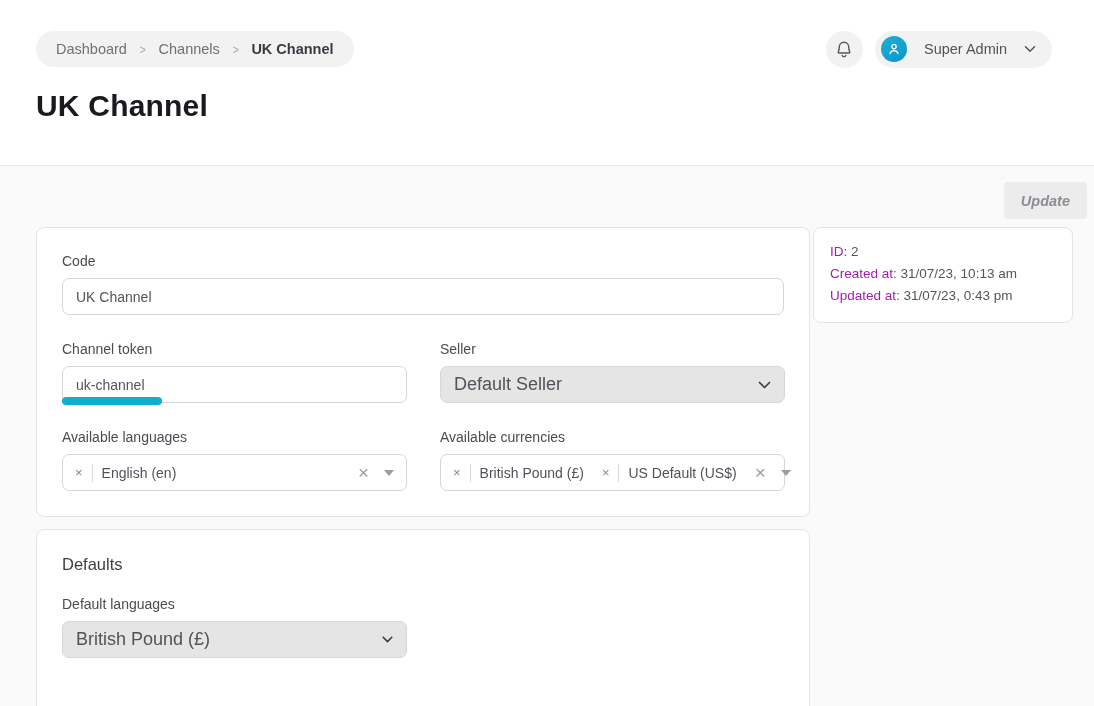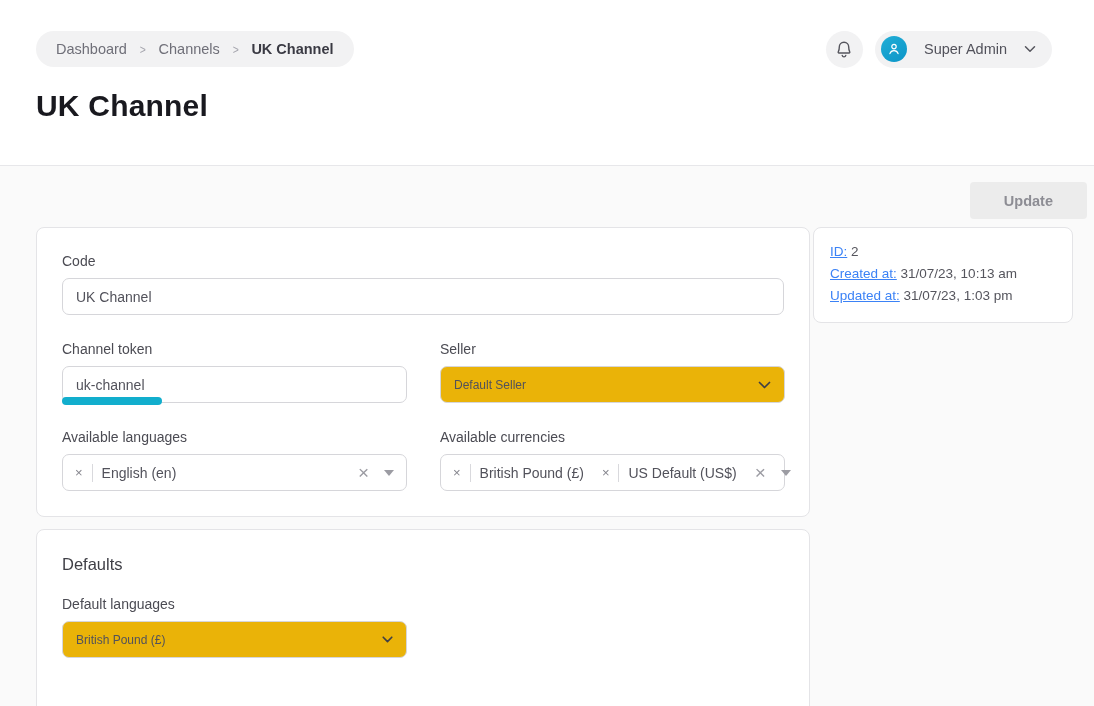--- a/index.html
+++ b/index.html
@@ -41,62 +41,63 @@
   }
   .page-title {
     padding: 22px 0 0 36px; font-size: 30px; font-weight: 700; color: #19191f;
     letter-spacing: .2px;
   }
   
   .content { background: #fafafa; height: 540px; padding-top: 16px; position: relative; }
   .update-row { display: flex; justify-content: flex-end; padding-right: 7px; }
   .update-btn {
     background: #ececec; color: #8d8d94; font-weight: 600; font-size: 14.5px;
-    border: none; border-radius: 4px; padding: 0 34px; height: 37px; cursor: pointer;
-    font-family: "Liberation Sans", sans-serif;
+    border: none; border-radius: 4px; padding: 0 17px; height: 37px; cursor: pointer;
+    font-family: "Liberation Sans", sans-serif;
+    font-style: italic;
   }
   .main-row { display: flex; align-items: flex-start; margin: 8px 9px 0 36px; gap: 3px; }
   .card { background: #ffffff; border: 1px solid #e4e4e7; border-radius: 8px; }
   .form-card { width: 774px; padding: 25px; }
   .field label {
     display: block; font-size: 14px; color: #4b4b53; margin-bottom: 9px;
   }
   .text-input {
     width: 100%; height: 37px; border: 1px solid #d6d6da; border-radius: 7px;
     padding: 0 13px; font-size: 14px; color: #52525b; background: #fff; outline: none;
     font-family: "Liberation Sans", sans-serif;
   }
   .grid2 { display: grid; grid-template-columns: 345px 345px; column-gap: 33px; margin-top: 26px; }
   .input-wrap { position: relative; }
   .token-bar {
     position: absolute; left: 0px; bottom: -2px; width: 100px; height: 8px;
     border-radius: 4px; background: #12aecd;
   }
   .select {
-    height: 37px; border: 1px solid #d6d6da; border-radius: 7px; background: #eab308;
+    height: 37px; border: 1px solid #d6d6da; border-radius: 7px; background: #e5e5e5;
     display: flex; align-items: center; justify-content: space-between;
-    padding: 0 13px; font-size: 12px; color: #52525b; cursor: pointer;
+    padding: 0 13px; font-size: 18px; color: #52525b; cursor: pointer;
   }
   .multiselect {
     height: 37px; border: 1px solid #d6d6da; border-radius: 7px; background: #fff;
     display: flex; align-items: center; padding: 0 12px 0 12px; cursor: pointer;
   }
   .chip { display: inline-flex; align-items: center; gap: 9px; margin-right: 18px; }
   .chip-x { color: #84848c; font-size: 13px; line-height: 1; cursor: pointer; }
   .chip-div { width: 1px; height: 18px; background: #d9d9dd; }
   .chip-label { font-size: 14px; color: #52525b; white-space: nowrap; }
   .ms-controls { margin-left: auto; display: flex; align-items: center; gap: 15px; }
   .ms-clear { color: #9c9ca3; font-size: 19px; line-height: 1; cursor: pointer; }
   .ms-caret {
     width: 0; height: 0; border-left: 5px solid transparent; border-right: 5px solid transparent;
     border-top: 6px solid #9c9ca3; cursor: pointer;
   }
   
   .meta-card { width: 260px; padding: 13px 16px 15px 16px; font-size: 13.5px; line-height: 22px; }
-  .meta-label { color: #3b82f6; text-decoration: underline; }
+  .meta-label { color: #a21caf; }
   .meta-value { color: #55555d; }
   
   .defaults-card { margin: 12px 9px 0 36px; width: 774px; padding: 25px; height: 190px; }
   .defaults-title { font-size: 16.5px; font-weight: 500; color: #3f3f46; }
   .defaults-card .grid2 { margin-top: 22px; }
   svg { display: block; }
 </style>
 </head>
 <body>
 
@@ -217,21 +218,21 @@
         <div>
           <span class="meta-label">ID:</span>
           <span class="meta-value">2</span>
         </div>
         <div>
           <span class="meta-label">Created at:</span>
           <span class="meta-value">31/07/23, 10:13 am</span>
         </div>
         <div>
           <span class="meta-label">Updated at:</span>
-          <span class="meta-value">31/07/23, 1:03 pm</span>
+          <span class="meta-value">31/07/23, 0:43 pm</span>
         </div>
       </aside>
 
     </div>
 
     <section class="card defaults-card">
       <h2 class="defaults-title">Defaults</h2>
       <div class="grid2">
         <div class="field">
           <label>Default languages</label>

